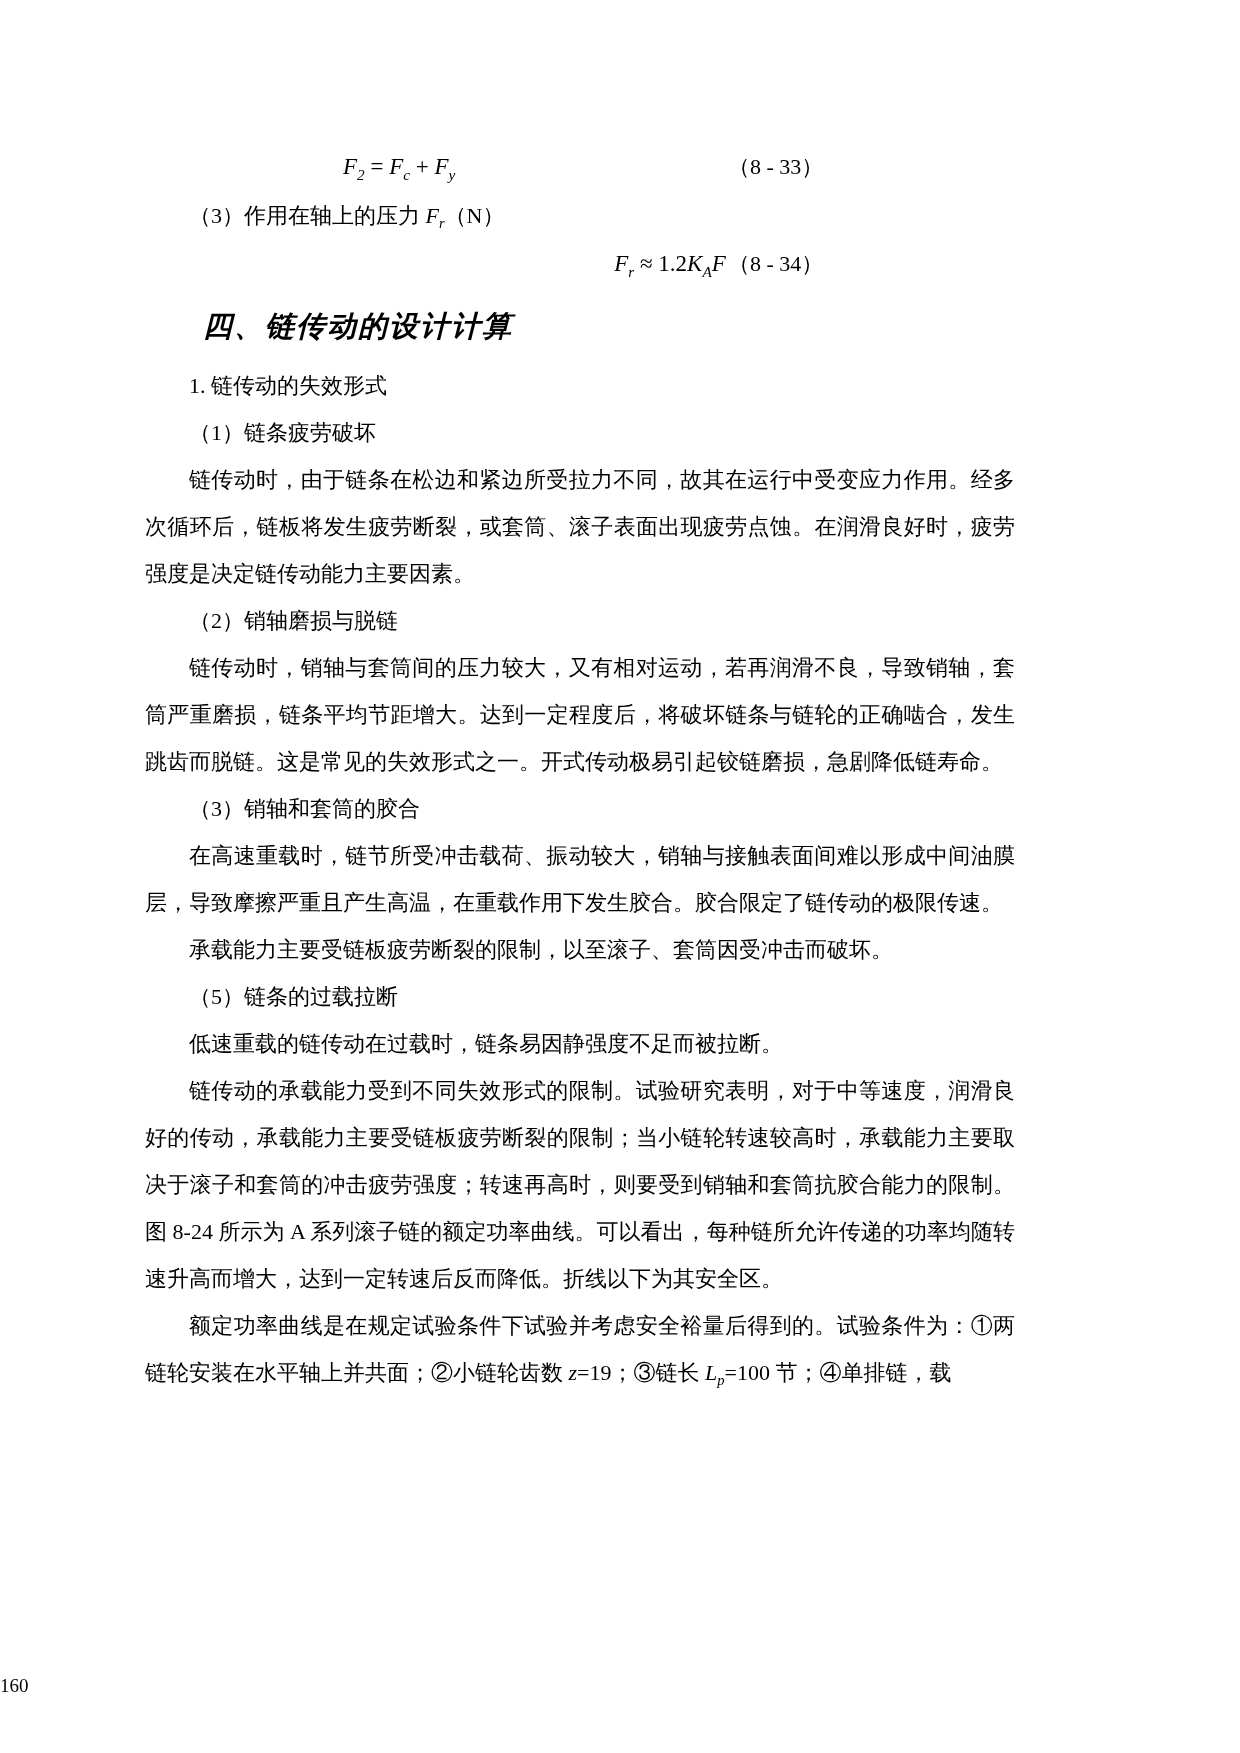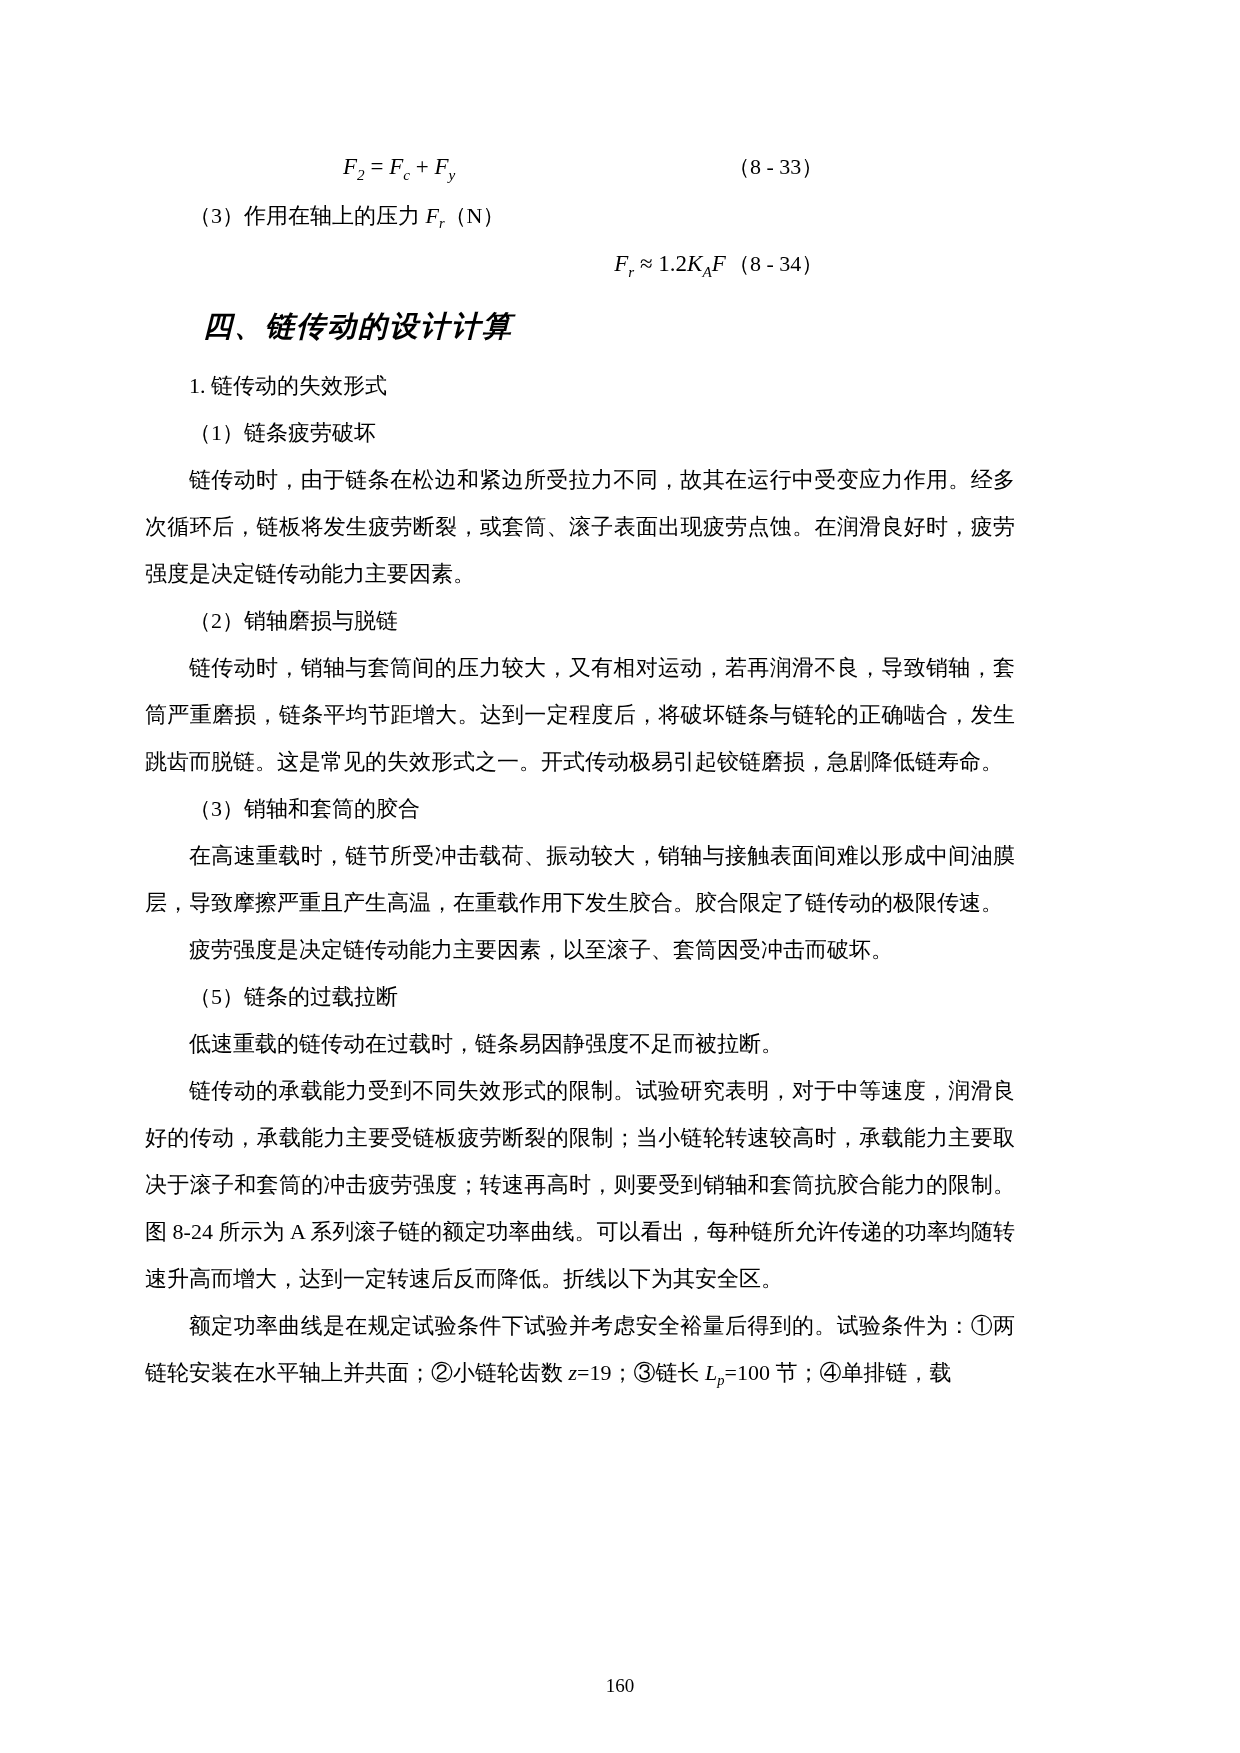--- a/index.html
+++ b/index.html
@@ -56,21 +56,21 @@
     text-indent: 2em;
     font-style: italic;
     font-weight: 600;
     letter-spacing: 2px;
   }
   .footer {
     position: absolute;
     bottom: 56px;
     left: 0;
     width: 100%;
-    text-align: center;
+    text-align: left;
     font-size: 19px;
   }
 </style>
 </head>
 <body>
 
 <div class="content">
 
   <div class="formula-row f1">
     <span class="formula"><span class="var">F</span><sub>2</sub><span class="op"> = </span><span class="var">F</span><sub>c</sub><span class="op"> + </span><span class="var">F</span><sub>y</sub></span>
@@ -95,21 +95,21 @@
 
   <p class="plain-line">（2）销轴磨损与脱链</p>
 
   <p class="para">链传动时，销轴与套筒间的压力较大，又有相对运动，若再润滑不良，导致销轴，套筒严重磨损，链条平均节距增大。达到一定程度后，将破坏链条与链轮的正确啮合，发生跳齿而脱链。这是常见的失效形式之一。开式传动极易引起铰链磨损，急剧降低链寿命。</p>
 
   <p class="plain-line">（3）销轴和套筒的胶合</p>
 
   <p class="para">在高速重载时，链节所受冲击载荷、振动较大，销轴与接触表面间难以形成中间油膜层，导致摩擦严重且产生高温，在重载作用下发生胶合。胶合限定了链传动的极限传速。</p>
 
 
-  <p class="para">疲劳强度是决定链传动能力主要因素，以至滚子、套筒因受冲击而破坏。</p>
+  <p class="para">承载能力主要受链板疲劳断裂的限制，以至滚子、套筒因受冲击而破坏。</p>
 
   <p class="plain-line">（5）链条的过载拉断</p>
 
   <p class="para">低速重载的链传动在过载时，链条易因静强度不足而被拉断。</p>
 
 
   <p class="para">链传动的承载能力受到不同失效形式的限制。试验研究表明，对于中等速度，润滑良好的传动，承载能力主要受链板疲劳断裂的限制；当小链轮转速较高时，承载能力主要取决于滚子和套筒的冲击疲劳强度；转速再高时，则要受到销轴和套筒抗胶合能力的限制。图 8-24 所示为 A 系列滚子链的额定功率曲线。可以看出，每种链所允许传递的功率均随转速升高而增大，达到一定转速后反而降低。折线以下为其安全区。</p>
 
   <p class="para"><span>额定功率曲线是在规定试验条件下试验并考虑安全裕量后得到的。试验条件为：①两链轮安装在水平轴上并共面；②小链轮齿数 </span><span class="var">z</span><span>=19；③链长 </span><span class="var">L</span><sub>p</sub><span>=100 节；④单排链，载</span></p>
 

